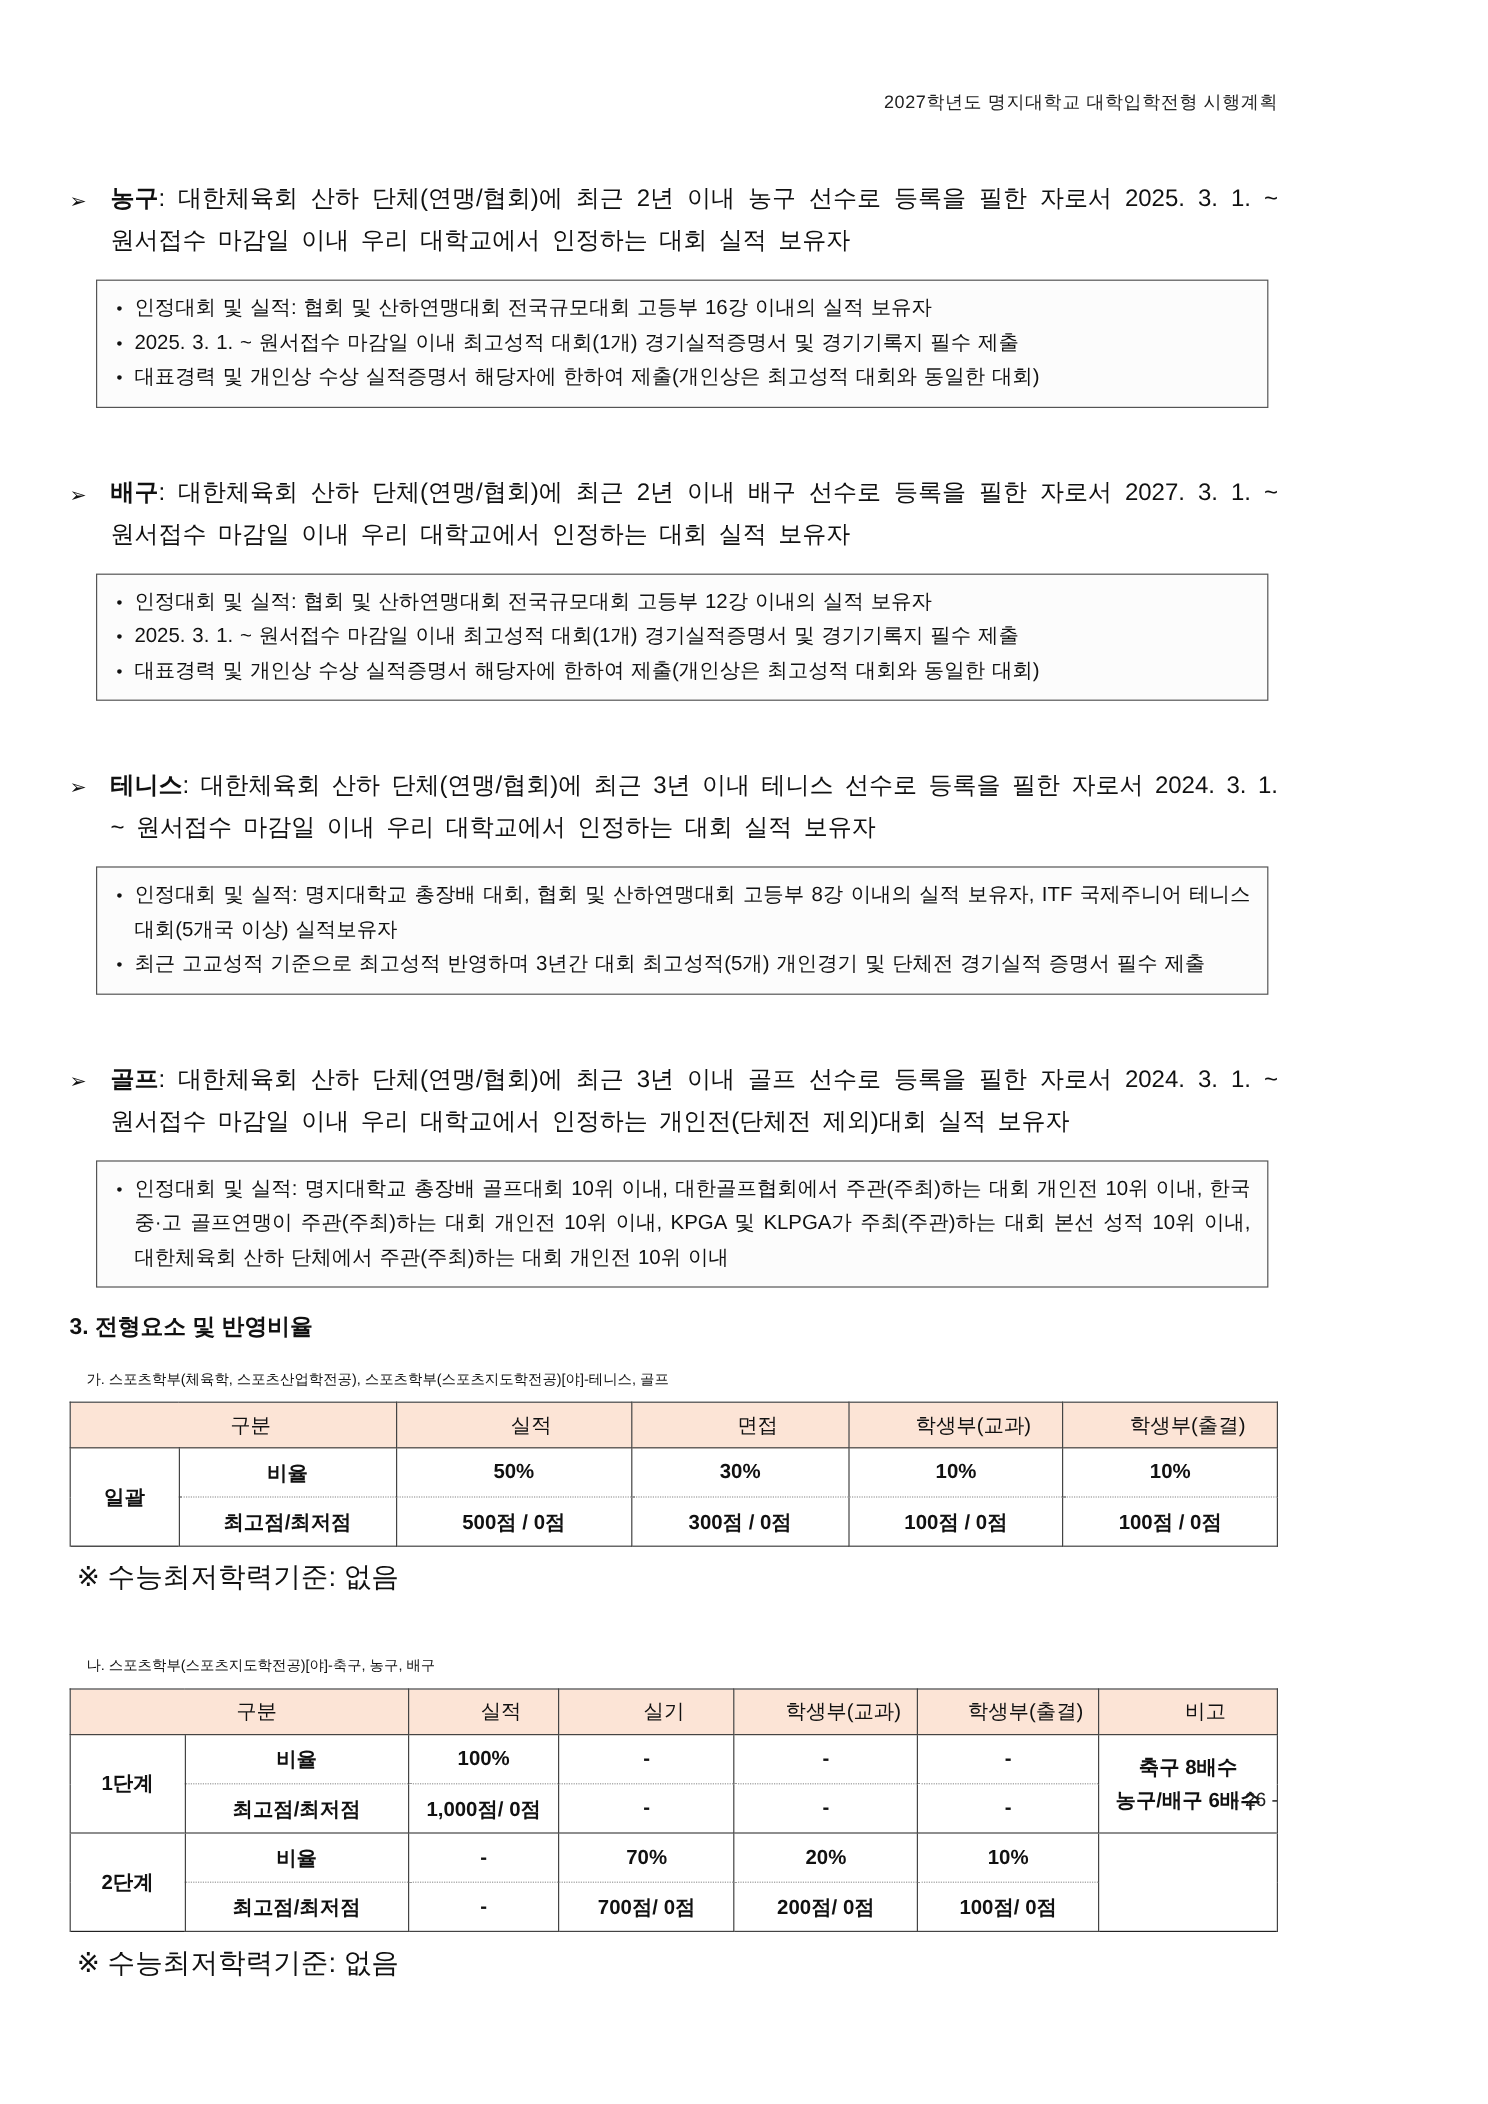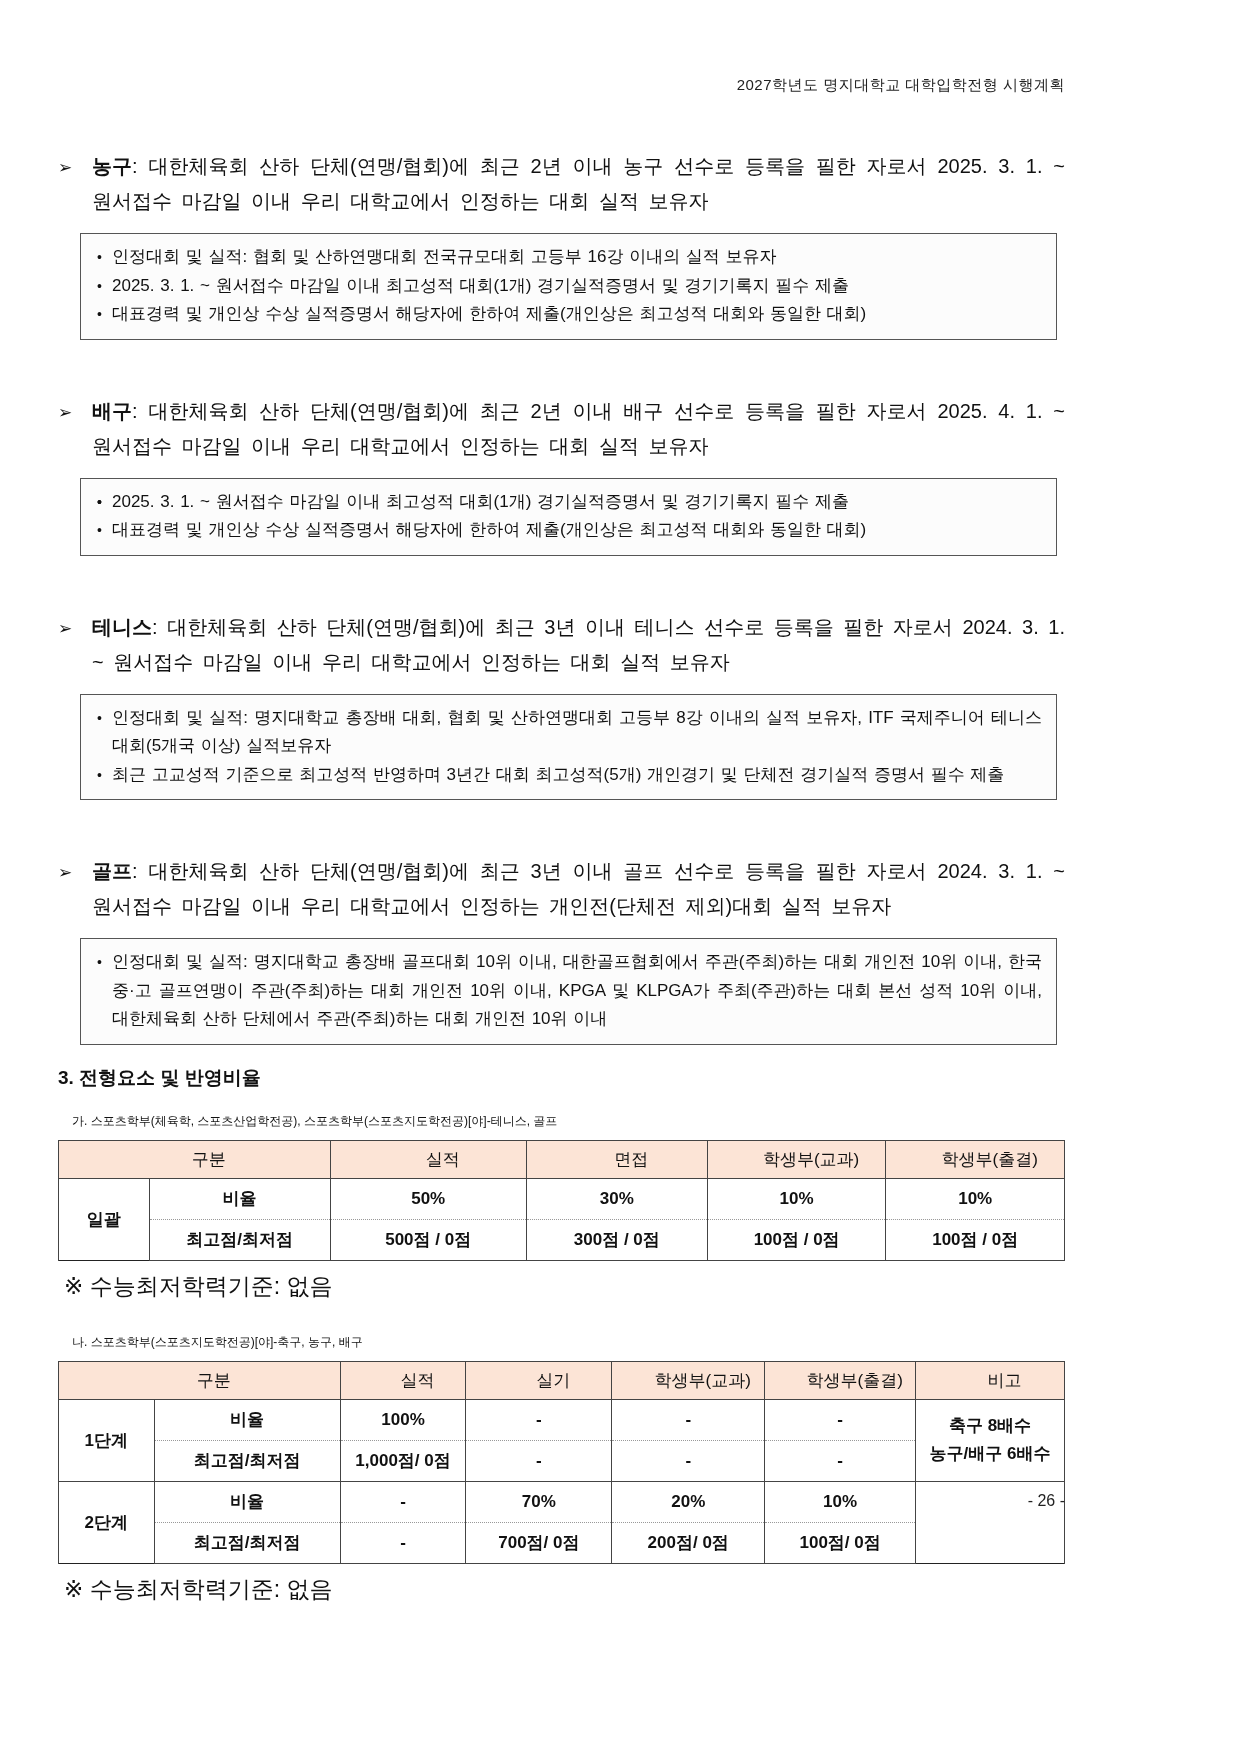--- a/index.html
+++ b/index.html
@@ -58,21 +58,21 @@
   }
   .rt th, .rt td { border:1px solid #444; padding:7px 4px; font-weight:normal; }
   .rt thead th { background:#fce4d6; height:38px;padding-left:33px; }
   .rt td { height:41px;font-weight:bold; }
   .rt tr.top td    { border-bottom:1px dotted #999; }
   .rt tr.bottom td { border-top:1px dotted #999; }
   .rt td.group { border-bottom:1px solid #444; border-top:1px solid #444; }
   .rt td.remark { line-height:28px; }
 
   .note { margin-top:10px; margin-left:6px; font-size:23px; }
-  .gap-b { margin-top:32px; }
+  .gap-b { margin-top:50px; }
 
   .footer {
     position:absolute;
     left:58px; width:1007px;
     top:1492px;
     text-align:right;
     font-size:16px;
     color:#222;
   }
 </style>
@@ -90,24 +90,24 @@
       </div>
       <div class="ibox">
         <div class="bullet"><span class="b-dot">•</span><span>인정대회 및 실적: 협회 및 산하연맹대회 전국규모대회 고등부 16강 이내의 실적 보유자</span></div>
         <div class="bullet"><span class="b-dot">•</span><span>2025. 3. 1. ~ 원서접수 마감일 이내 최고성적 대회(1개) 경기실적증명서 및 경기기록지 필수 제출</span></div>
         <div class="bullet"><span class="b-dot">•</span><span>대표경력 및 개인상 수상 실적증명서 해당자에 한하여 제출(개인상은 최고성적 대회와 동일한 대회)</span></div>
       </div>
     </div>
 
     <div class="sport">
       <div class="sport-head">
-        <span class="arrow">➢</span><span class="term">배구</span><span>: 대한체육회 산하 단체(연맹/협회)에 최근 2년 이내 배구 선수로 등록을 필한 자로서 2025. 4. 1. ~ 원서접수 마감일 이내 우리 대학교에서 인정하는 대회 실적 보유자</span>
-      </div>
-      <div class="ibox">
-        <div class="bullet"><span class="b-dot">•</span></div>
+        <span class="arrow">➢</span><span class="term">배구</span><span>: 대한체육회 산하 단체(연맹/협회)에 최근 2년 이내 배구 선수로 등록을 필한 자로서 2027. 3. 1. ~ 원서접수 마감일 이내 우리 대학교에서 인정하는 대회 실적 보유자</span>
+      </div>
+      <div class="ibox">
+        <div class="bullet"><span class="b-dot">•</span><span>인정대회 및 실적: 협회 및 산하연맹대회 전국규모대회 고등부 12강 이내의 실적 보유자</span></div>
         <div class="bullet"><span class="b-dot">•</span><span>2025. 3. 1. ~ 원서접수 마감일 이내 최고성적 대회(1개) 경기실적증명서 및 경기기록지 필수 제출</span></div>
         <div class="bullet"><span class="b-dot">•</span><span>대표경력 및 개인상 수상 실적증명서 해당자에 한하여 제출(개인상은 최고성적 대회와 동일한 대회)</span></div>
       </div>
     </div>
 
     <div class="sport">
       <div class="sport-head">
         <span class="arrow">➢</span><span class="term">테니스</span><span>: 대한체육회 산하 단체(연맹/협회)에 최근 3년 이내 테니스 선수로 등록을 필한 자로서 2024. 3. 1. ~ 원서접수 마감일 이내 우리 대학교에서 인정하는 대회 실적 보유자</span>
       </div>
       <div class="ibox">

